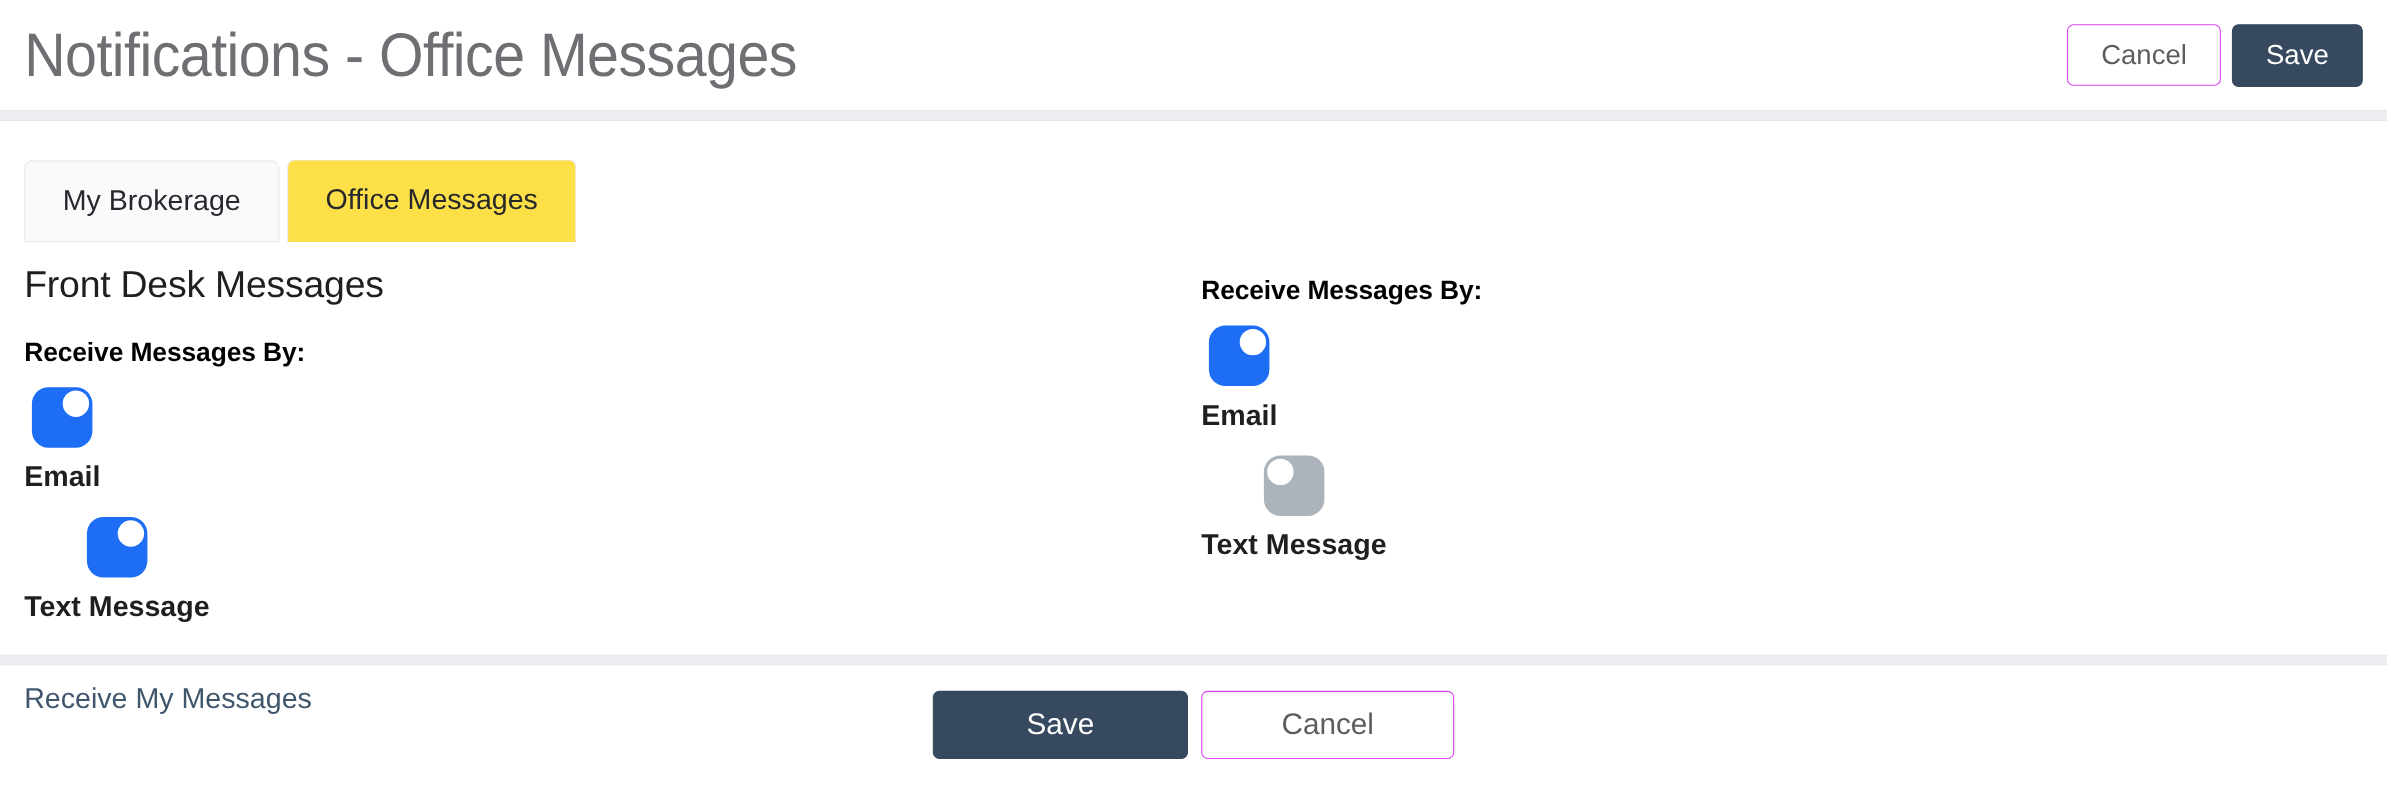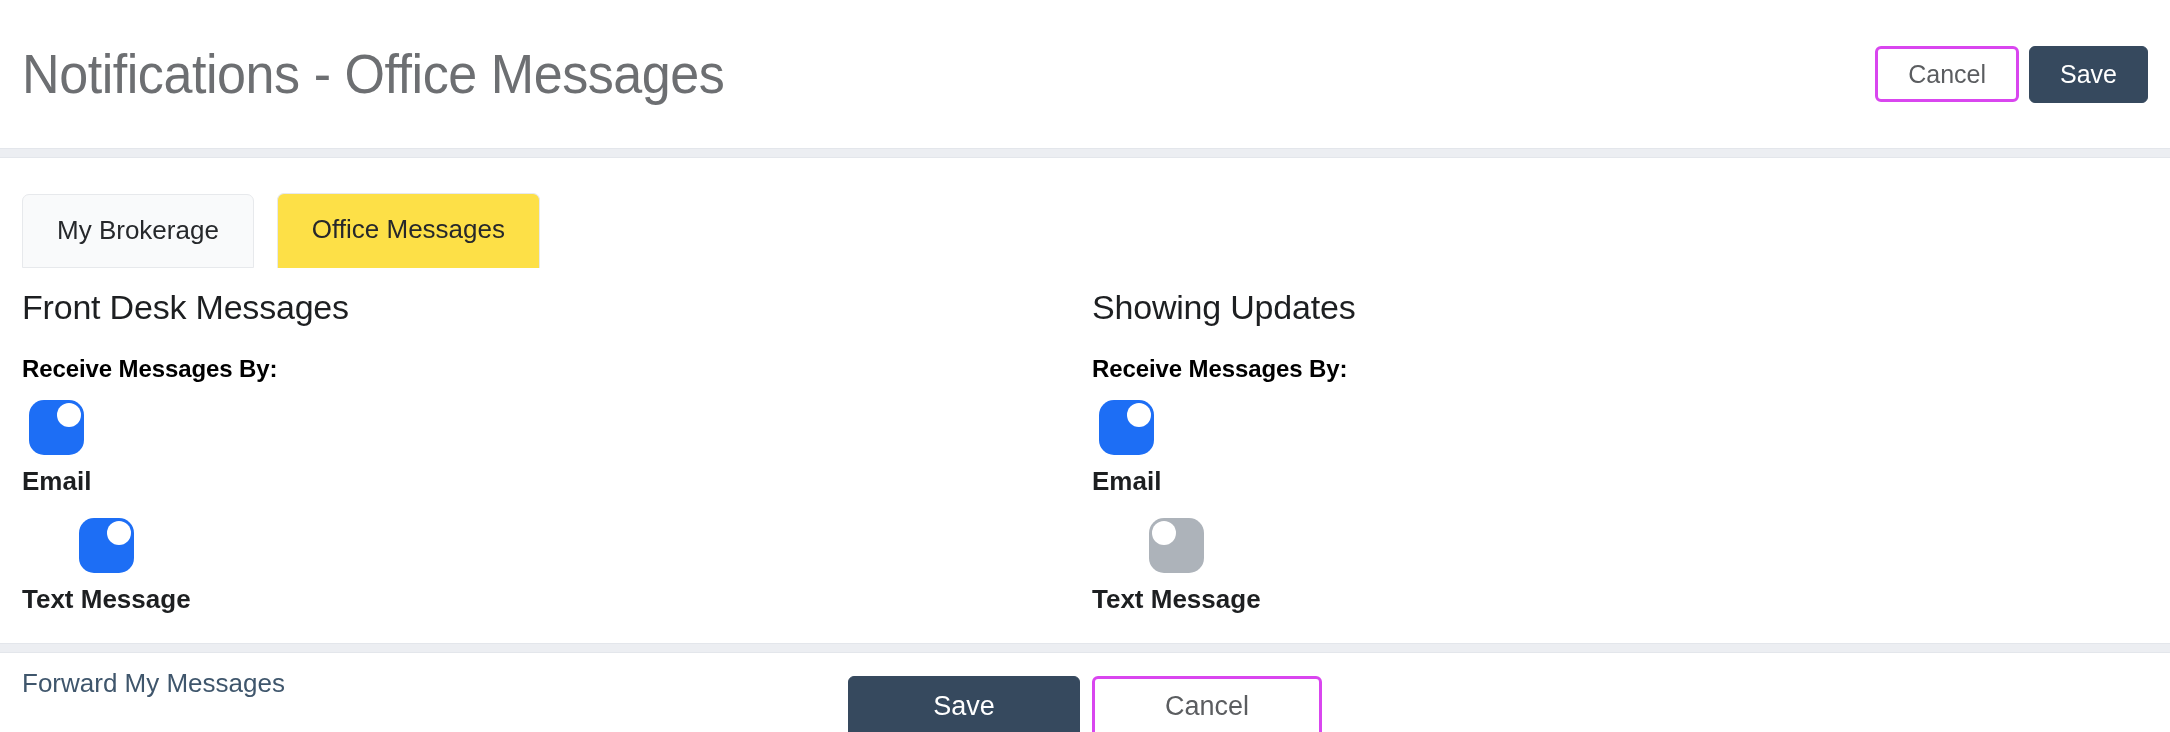--- a/index.html
+++ b/index.html
@@ -17,21 +17,21 @@
     position: relative;
     width: 2170px;
     height: 732px;
     background: #ffffff;
     overflow: hidden;
   }
 
   
   .header {
     position: relative;
-    height: 148px;
+    height: 100px;
     background: #ffffff;
     display: flex;
     align-items: center;
     justify-content: space-between;
     padding: 0 22px 0 22px;
   }
 
   .page-title {
     font-size: 56px;
     font-weight: 300;
@@ -57,21 +57,21 @@
     cursor: pointer;
     white-space: nowrap;
     display: inline-flex;
     align-items: center;
     justify-content: center;
   }
 
   .btn-outline {
     background: #ffffff;
     color: #5b5d60;
-    border: 3px solid #d946ef;
+    border: 1px solid #d946ef;
     padding: 16px 30px;
     text-align: center;
   }
 
   .btn-primary {
     background: #36495e;
     color: #ffffff;
     border: 1px solid #36495e;
     padding: 6px 30px;
   }
@@ -89,21 +89,20 @@
   }
 
   
   .tabbar {
     position: relative;
     height: 110px;
     padding: 24px 0 0 22px;
     display: flex;
     align-items: flex-end;
     background: #ffffff;
-    gap: 16px;
   }
 
   .tab {
     font-size: 26px;
     color: #26282b;
     padding: 22px 34px 24px 34px;
     line-height: 1;
     border: 1px solid #e7e9ec;
     border-bottom: none;
     border-radius: 7px 7px 0 0;
@@ -265,25 +264,24 @@
           <span class="toggle-label">Email</span>
         </div>
 
         <div class="toggle-row second">
           <span class="switch on">
             <span class="knob"></span>
           </span>
           <span class="toggle-label">Text Message</span>
         </div>
 
-        <a class="link">Forward My Messages</a>
+        <a class="link">Receive My Messages</a>
       </div>
 
       <div class="col-right">
-        <div class="section-title">Showing Updates</div>
         <div class="sub-label">Receive Messages By:</div>
 
         <div class="toggle-row">
           <span class="switch on">
             <span class="knob"></span>
           </span>
           <span class="toggle-label">Email</span>
         </div>
 
         <div class="toggle-row second">

